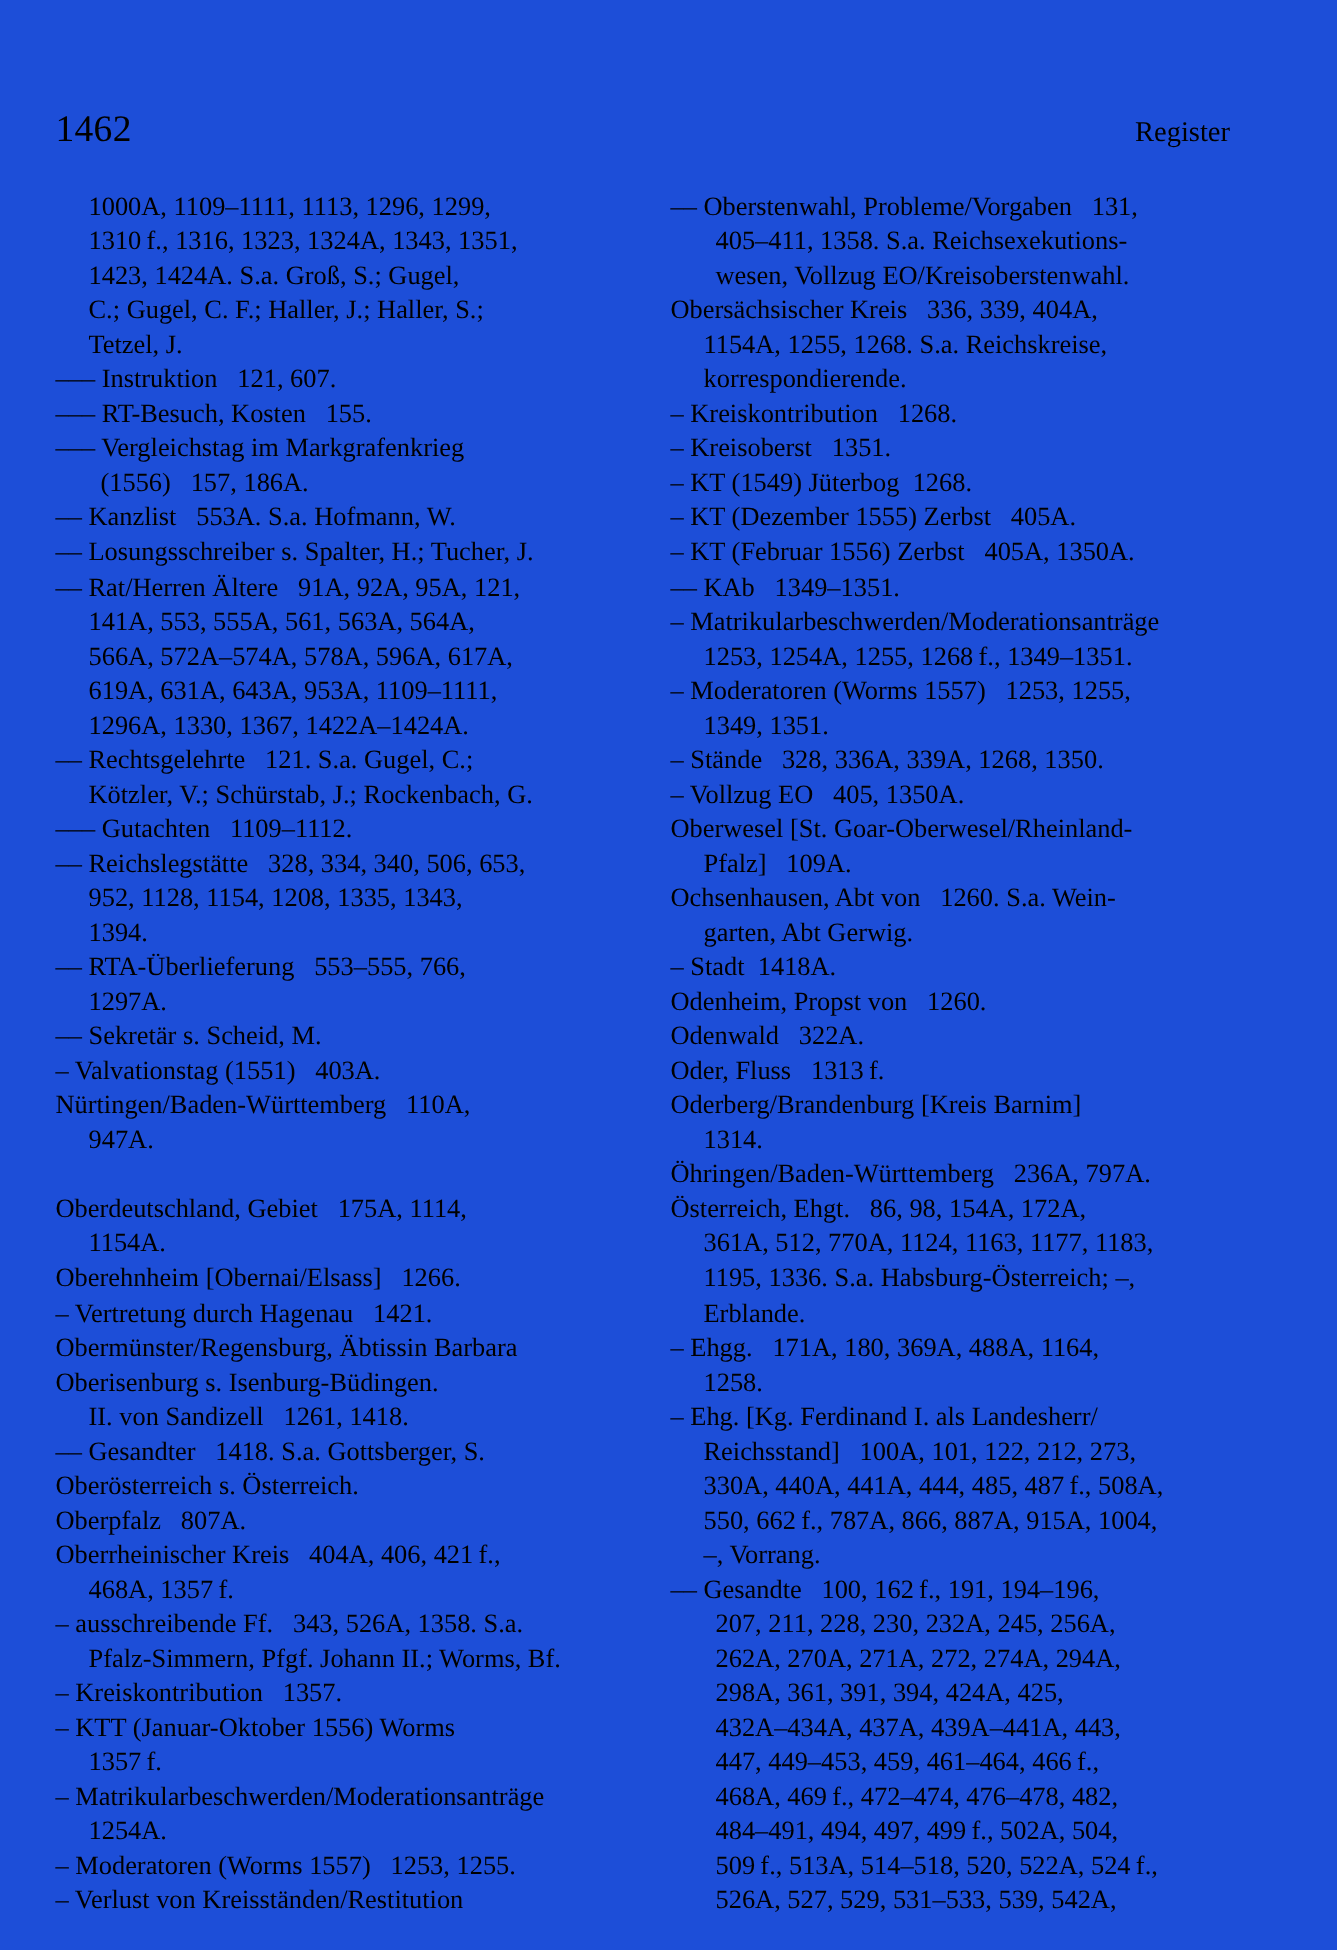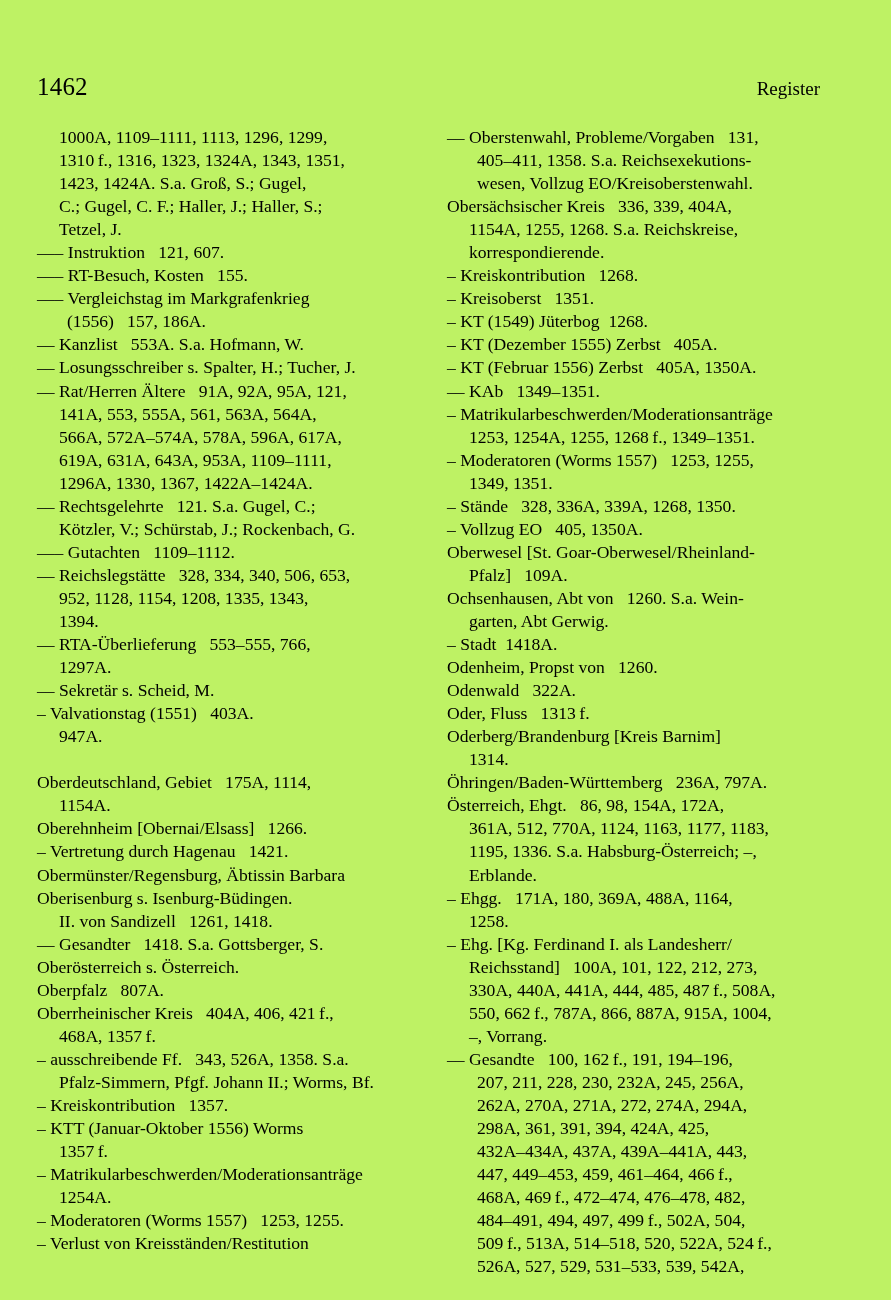--- a/index.html
+++ b/index.html
@@ -9,21 +9,21 @@
     background: #ffffff;
   }
   body {
     font-family: "Liberation Serif", "DejaVu Serif", serif;
     color: #000000;
   }
   .page {
     position: relative;
     width: 891px;
     height: 1300px;
-    background: #bef264;
+    background: #1d4ed8;
     overflow: hidden;
     box-sizing: border-box;
   }
 
   
   .running-head {
     position: absolute;
     left: 0;
     top: 74px;
     width: 891px;
@@ -104,20 +104,21 @@
         <span class="line ind0">–– Rechtsgelehrte   121. S.a. Gugel, C.;</span>
         <span class="line ind1">Kötzler, V.; Schürstab, J.; Rockenbach, G.</span>
         <span class="line ind0">––– Gutachten   1109–1112.</span>
         <span class="line ind0">–– Reichslegstätte   328, 334, 340, 506, 653,</span>
         <span class="line ind1">952, 1128, 1154, 1208, 1335, 1343,</span>
         <span class="line ind1">1394.</span>
         <span class="line ind0">–– RTA-Überlieferung   553–555, 766,</span>
         <span class="line ind1">1297A.</span>
         <span class="line ind0">–– Sekretär s. Scheid, M.</span>
         <span class="line ind0">– Valvationstag (1551)   403A.</span>
+        <span class="line ind0">Nürtingen/Baden-Württemberg   110A,</span>
         <span class="line ind1">947A.</span>
         <span class="gap"></span>
         <span class="line ind0">Oberdeutschland, Gebiet   175A, 1114,</span>
         <span class="line ind1">1154A.</span>
         <span class="line ind0">Oberehnheim [Obernai/Elsass]   1266.</span>
         <span class="line ind0">– Vertretung durch Hagenau   1421.</span>
         <span class="line ind0">Obermünster/Regensburg, Äbtissin Barbara</span>
         <span class="line ind0">Oberisenburg s. Isenburg-Büdingen.</span>
         <span class="line ind1">II. von Sandizell   1261, 1418.</span>
         <span class="line ind0">–– Gesandter   1418. S.a. Gottsberger, S.</span>

